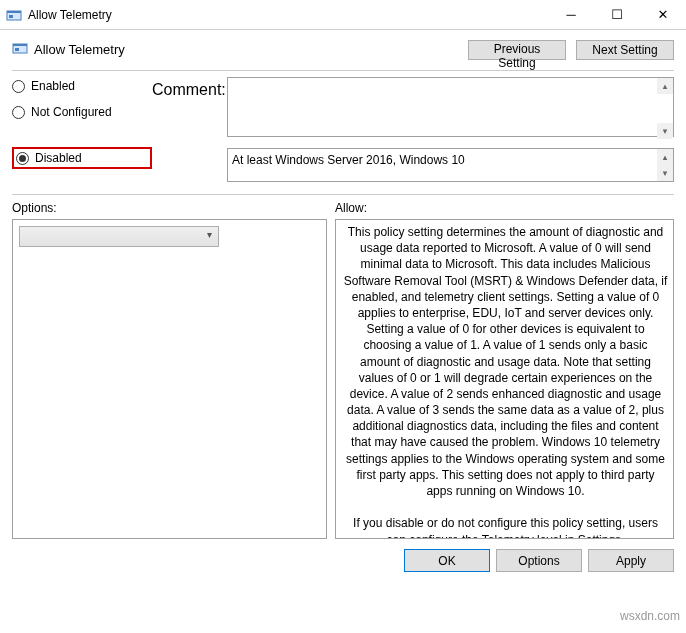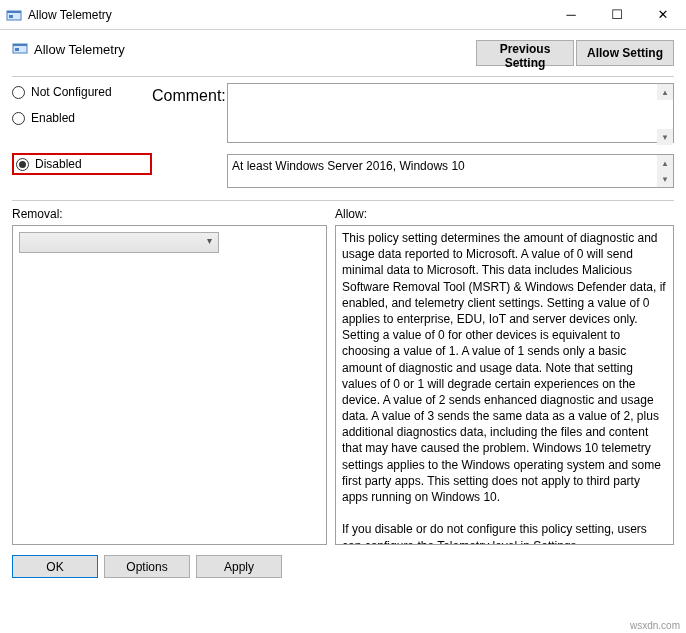--- a/index.html
+++ b/index.html
@@ -38,28 +38,27 @@
   padding: 10px 12px 6px 12px;
 }
 .subheader-left {
   display: flex;
   align-items: center;
   gap: 6px;
   flex: 1;
 }
 .subheader-title { font-size: 13px; }
 .navbtn {
-  width: 98px; height: 26px;
+  width: 98px; height: 20px;
   border: 1px solid #adadad;
   background: #e1e1e1;
   font-family: inherit;
   font-size: 12px;
   cursor: pointer;
-  margin-left: 2px;
-  font-weight: bold;
+  margin-left: 10px;
 }
 .config-area {
   display: grid;
   grid-template-columns: 140px 75px 1fr;
   padding: 6px 12px 8px 12px;
   row-gap: 8px;
   align-items: start;
 }
 .radios { grid-column: 1; grid-row: 1 / span 2; display: flex; flex-direction: column; gap: 12px; padding-top: 2px; }
 .radio-row { display: flex; align-items: center; gap: 6px; }
@@ -102,21 +101,21 @@
   border: 1px solid #a0a0a0;
   background: #fff;
   padding: 4px 14px 8px 4px;
 }
 .sep { border-top: 1px solid #ccc; margin: 4px 12px 0 12px; }
 .mid-labels {
   display: flex; padding: 6px 12px 4px 12px;
 }
 .mid-labels .opt { width: 323px; }
 .panels {
-  display: flex; gap: 8px; padding: 0 12px;
+  display: flex; gap: 8px; padding: 0 12px; text-align: center;
 }
 .options-panel {
   width: 315px; height: 320px;
   border: 1px solid #a0a0a0;
   overflow: auto;
   padding: 4px;
 }
 .combo {
   width: 200px; height: 21px;
   background: linear-gradient(#efefef,#e3e3e3);
@@ -130,34 +129,35 @@
 }
 .help-panel {
   flex: 1; height: 320px;
   border: 1px solid #a0a0a0;
   overflow-y: scroll;
   padding: 4px 4px 4px 6px;
   font-size: 12px;
   line-height: 1.35;
 }
 .footer {
-  display: flex; gap: 6px;
+  display: flex; justify-content: flex-end; gap: 6px;
   padding: 10px 12px 0 12px;
+  margin-left: 33px;
 }
 .footbtn {
   width: 86px; height: 23px;
   border: 1px solid #adadad;
   background: #e1e1e1;
   font-family: inherit; font-size: 12px;
   cursor: pointer;
 }
 .footbtn.primary { border-color: #0078d7; }
 .watermark {
-  position: absolute; right: 6px; bottom: 2px;
-  font-size: 10px; color: #999;
+  position: absolute; right: 6px; bottom: 10px;
+  font-size: 12px; color: #999;
 }
 </style>
 </head>
 <body>
 
 <div class="titlebar">
   <span class="titlebar-icon">
     <svg width="16" height="16" viewBox="0 0 16 16">
         <rect x="1" y="4" width="14" height="9" fill="#d6e8ff" stroke="#4a7fbf"></rect>
         <rect x="1" y="4" width="14" height="2" fill="#4a7fbf"></rect>
@@ -177,34 +177,34 @@
     <span>
       <svg width="16" height="16" viewBox="0 0 16 16">
           <rect x="1" y="4" width="14" height="9" fill="#d6e8ff" stroke="#4a7fbf"></rect>
           <rect x="1" y="4" width="14" height="2" fill="#4a7fbf"></rect>
           <rect x="3" y="8" width="4" height="3" fill="#4a7fbf"></rect>
         </svg>
     </span>
     <span class="subheader-title">Allow Telemetry</span>
   </div>
   <button class="navbtn">Previous Setting</button>
-  <button class="navbtn">Allow Setting</button>
+  <button class="navbtn">Next Setting</button>
 </div>
 
 <div class="sep"></div>
 
 <div class="config-area">
   <div class="radios">
     <label class="radio-row">
       <span class="radio-dot"></span>
-      <span>Not Configured</span>
+      <span>Enabled</span>
     </label>
     <label class="radio-row">
       <span class="radio-dot"></span>
-      <span>Enabled</span>
+      <span>Not Configured</span>
     </label>
     <span class="redbox">
       <label class="radio-row">
         <span class="radio-dot selected"></span>
         <span>Disabled</span>
       </label>
     </span>
   </div>
 
   <div class="lbl-col" style="grid-row:1">Comment:</div>
@@ -219,21 +219,21 @@
       <span>At least Windows Server 2016, Windows 10</span>
     </div>
     <div class="scroll-up">▴</div>
     <div class="scroll-dn">▾</div>
   </div>
 </div>
 
 <div class="sep"></div>
 
 <div class="mid-labels">
-  <div class="opt">Removal:</div>
+  <div class="opt">Options:</div>
   <div>Allow:</div>
 </div>
 
 <div class="panels">
   <div class="options-panel">
     <div class="combo"></div>
   </div>
   <div class="help-panel">
     <div>This policy setting determines the amount of diagnostic and usage data reported to Microsoft. A value of 0 will send minimal data to Microsoft. This data includes Malicious Software Removal Tool (MSRT) &amp; Windows Defender data, if enabled, and telemetry client settings. Setting a value of 0 applies to enterprise, EDU, IoT and server devices only. Setting a value of 0 for other devices is equivalent to choosing a value of 1. A value of 1 sends only a basic amount of diagnostic and usage data. Note that setting values of 0 or 1 will degrade certain experiences on the device. A value of 2 sends enhanced diagnostic and usage data. A value of 3 sends the same data as a value of 2, plus additional diagnostics data, including the files and content that may have caused the problem. Windows 10 telemetry settings applies to the Windows operating system and some first party apps. This setting does not apply to third party apps running on Windows 10.</div>
     <br>

